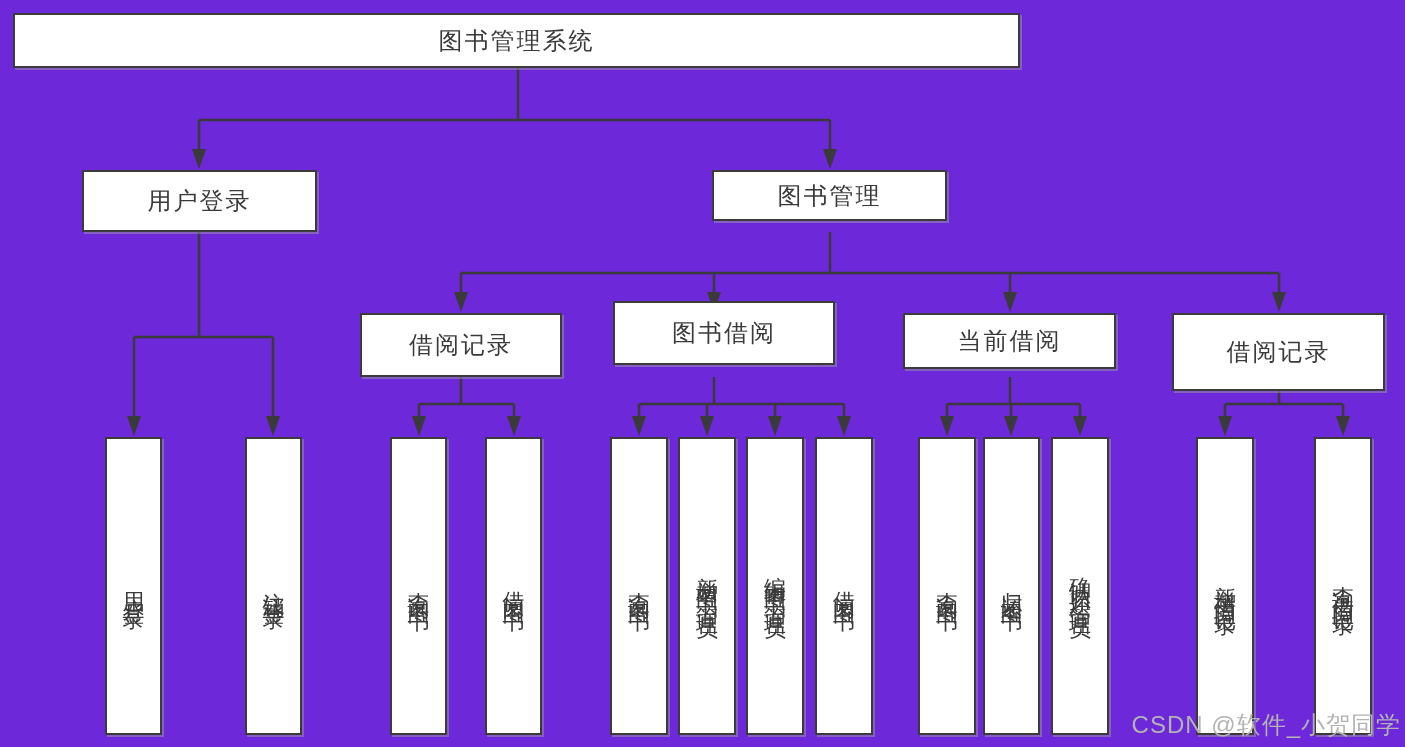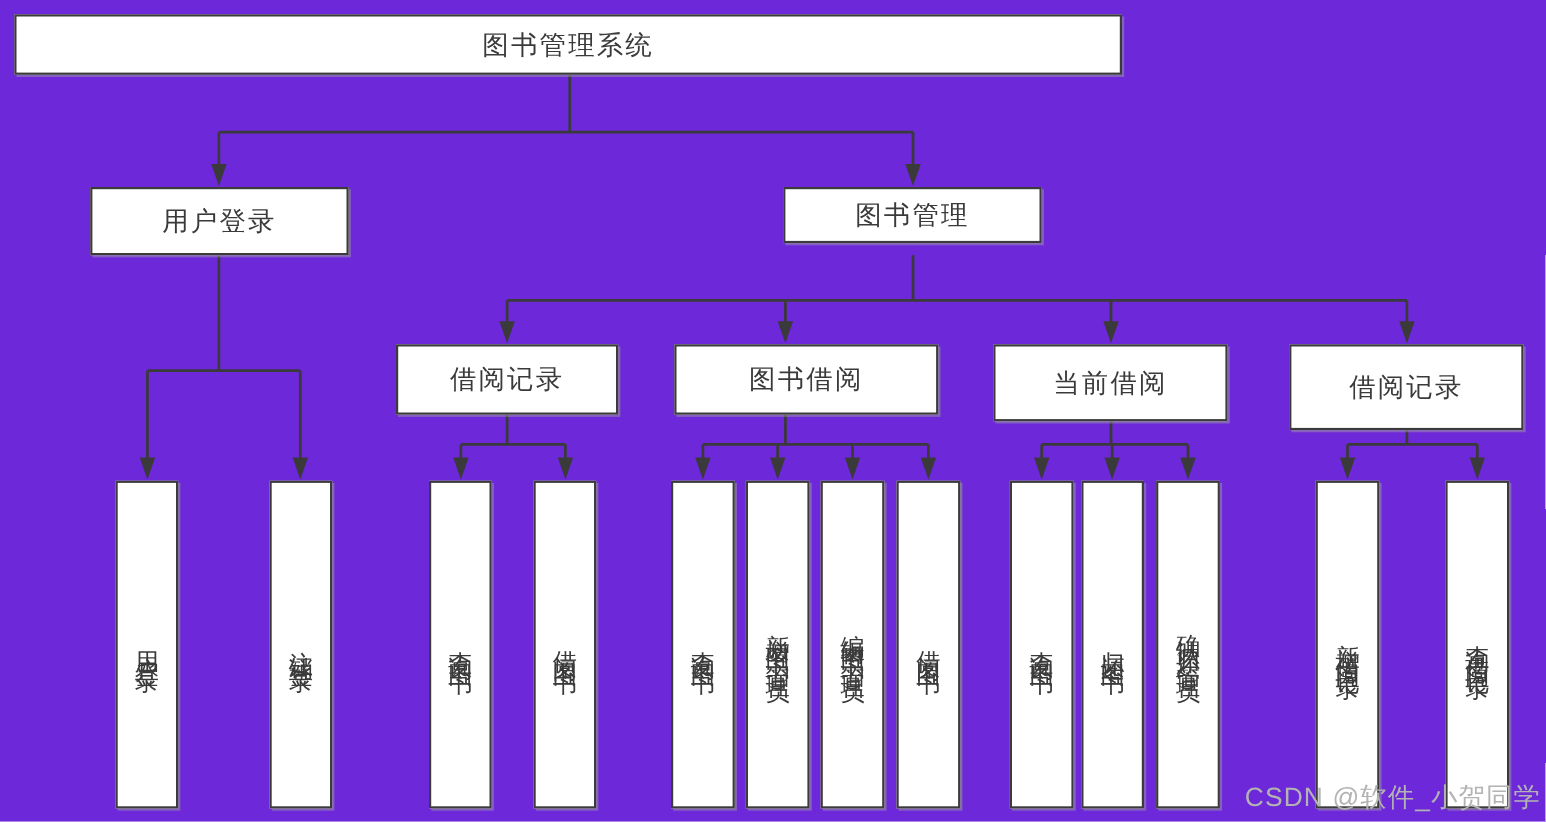--- a/index.html
+++ b/index.html
@@ -83,22 +83,22 @@
       <polygon points="1343,436 1336,416 1350,416"></polygon>
     </g>
   </svg>
 
   <div class="hbox" style="left:13px;top:13px;width:1007px;height:55px;">图书管理系统</div>
 
   <div class="hbox" style="left:82px;top:170px;width:235px;height:62px;">用户登录</div>
   <div class="hbox" style="left:712px;top:170px;width:235px;height:51px;">图书管理</div>
 
   <div class="hbox" style="left:360px;top:313px;width:202px;height:64px;">借阅记录</div>
-  <div class="hbox" style="left:613px;top:313px;width:240px;height:64px;">图书借阅</div>
-  <div class="hbox" style="left:903px;top:313px;width:213px;height:70px;">当前借阅</div>
+  <div class="hbox" style="left:613px;top:301px;width:222px;height:64px;">图书借阅</div>
+  <div class="hbox" style="left:903px;top:313px;width:213px;height:56px;">当前借阅</div>
   <div class="hbox" style="left:1172px;top:313px;width:213px;height:78px;">借阅记录</div>
 
   <div class="vbox" style="left:105px;top:437px;">
     <span>用户登录</span>
   </div>
   <div class="vbox" style="left:245px;top:437px;">
     <span>注销登录</span>
   </div>
 
   <div class="vbox" style="left:390px;top:437px;">

